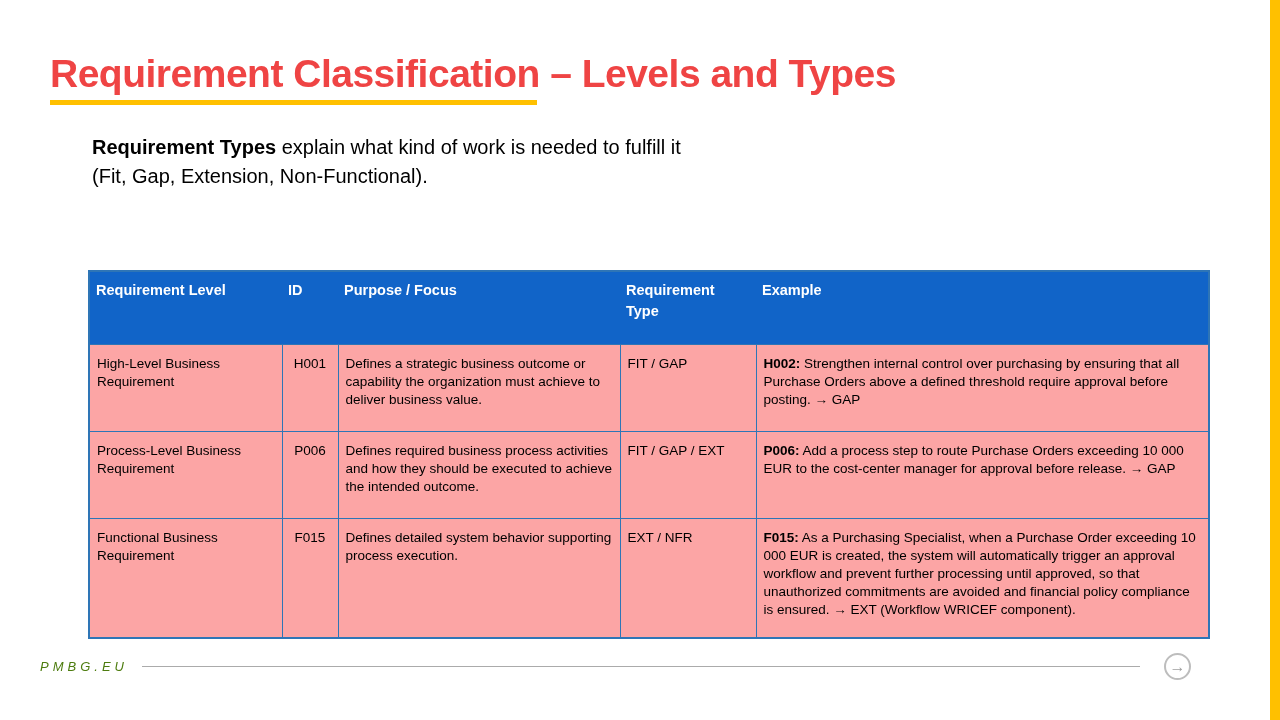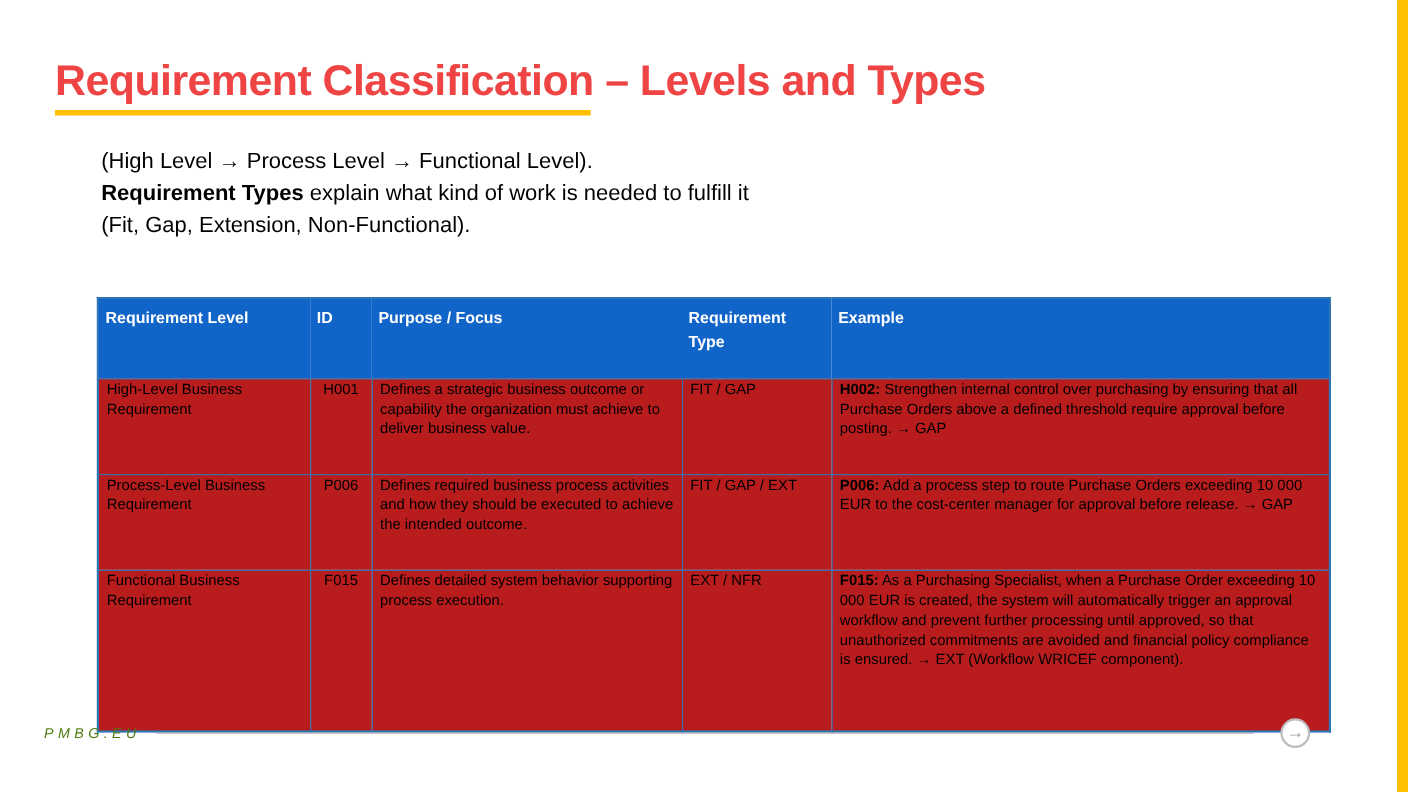--- a/index.html
+++ b/index.html
@@ -47,24 +47,24 @@
 
   .req-table thead tr { height:73px; }
   .req-table th {
     background:#1164C8; color:#ffffff; font-weight:bold;
     font-size:14.5px; line-height:21px;
     text-align:left; vertical-align:top;
     padding:8px 6px 0 6px; border:0;
   }
   .req-table td {
     border:1px solid #2E75B6; vertical-align:top;
-    padding:0 7px 4px 7px; background:#b91c1c;
+    padding:10px 7px 4px 7px; background:#fca5a5;
   }
   .req-table tr.r1, .req-table tr.r2 { height:87px; }
-  .req-table tr.r3 { height:147px;border-radius:29px; }
+  .req-table tr.r3 { height:120px;border-radius:29px; }
   .req-table td.cell-id { text-align:center; }
   .req-table td b { font-weight:bold; }
 
   .footer-brand {
     position:absolute; left:40px; top:659px;
     font-size:13px; letter-spacing:4px; color:#4d7c0f;font-style:italic;
   }
   .footer-line {
     position:absolute; left:142px; top:666px; width:998px; height:1px;
     background:#ABABAB;
@@ -79,21 +79,20 @@
 </style>
 </head>
 <body>
 
 <div class="slide">
 
   <h1 class="slide-title">Requirement Classification – Levels and Types</h1>
   <div class="title-underline"></div>
 
   <div class="intro">
-    <div>(High Level → Process Level → Functional Level).</div>
     <div><span class="b">Requirement Types</span><span> explain what kind of work is needed to fulfill it</span></div>
     <div>(Fit, Gap, Extension, Non-Functional).</div>
   </div>
 
   <table class="req-table">
     <colgroup>
       <col class="c-level">
         <col class="c-id">
         <col class="c-purpose">
         <col class="c-type">

